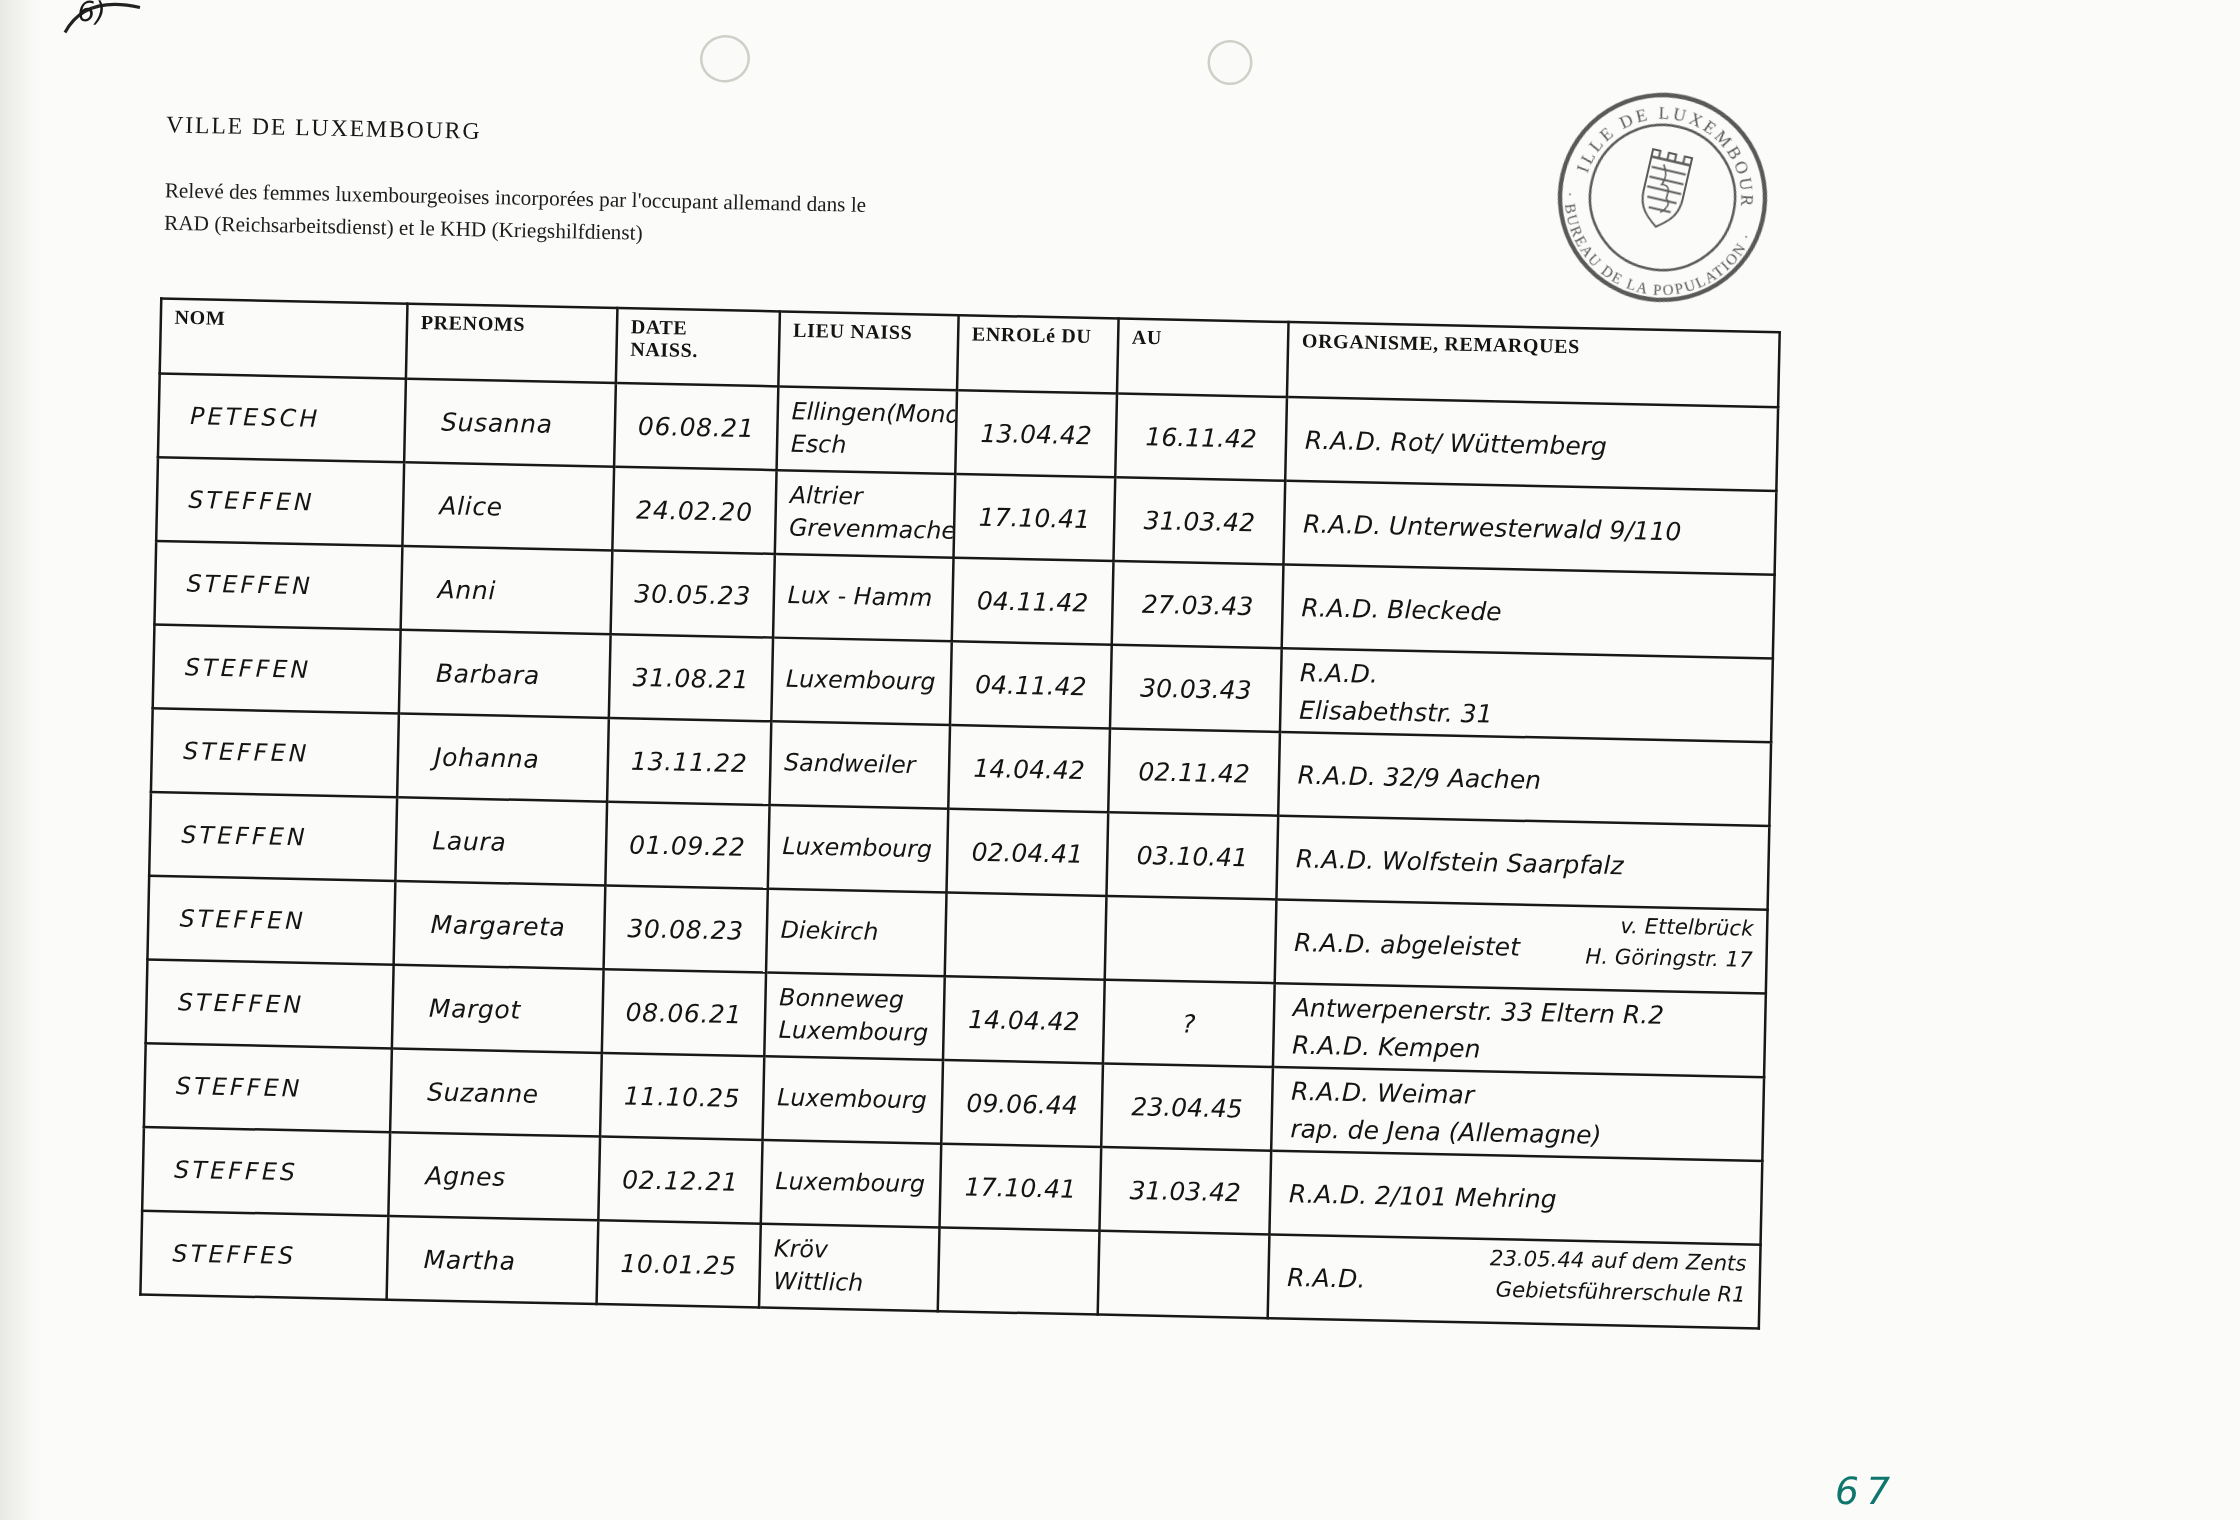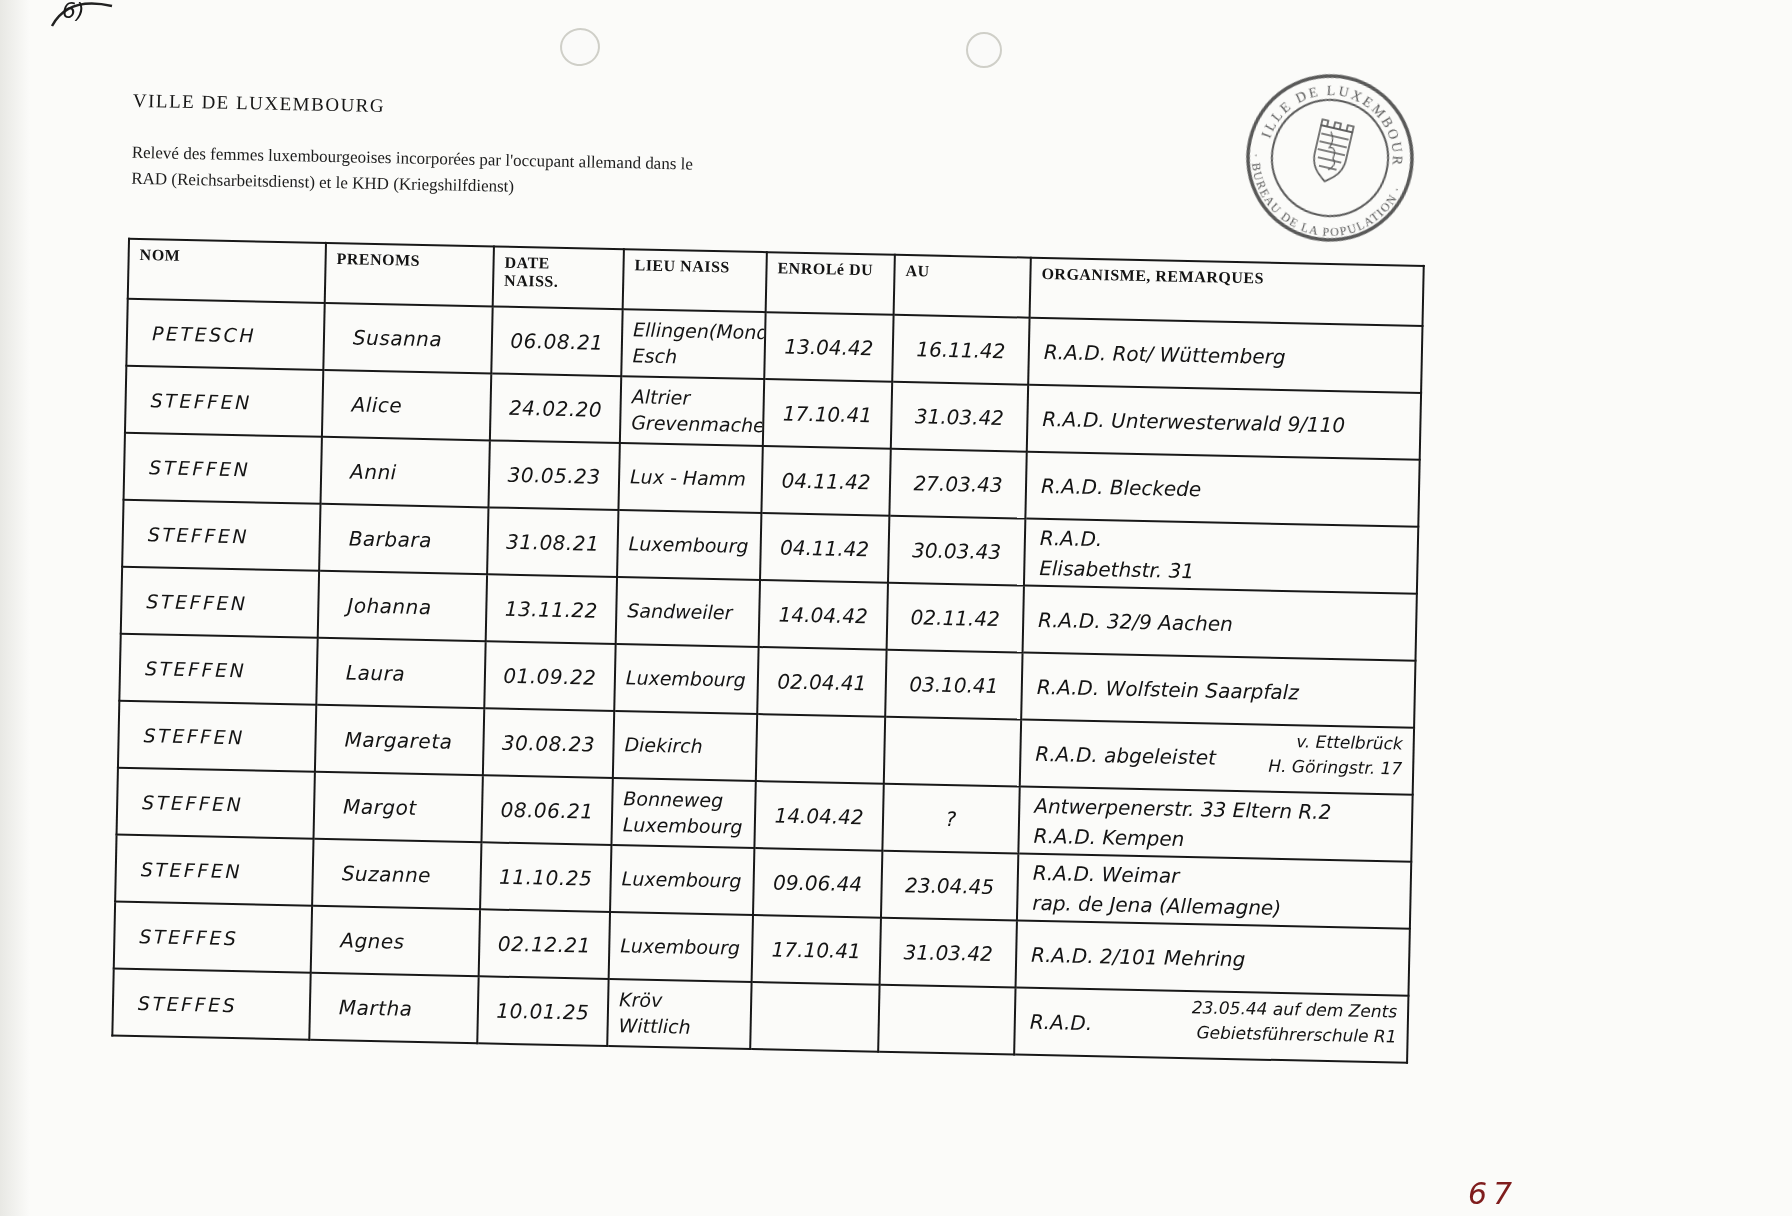--- a/index.html
+++ b/index.html
@@ -76,21 +76,21 @@
     text-align:right;white-space:pre-line;
   }
 
   
   .stamp{position:absolute;left:1230px;top:58px;width:200px;height:200px;
     transform:rotate(13deg);opacity:.85;}
 
   .page-number{
     position:absolute;left:1468px;top:1176px;
     font-family:"DejaVu Sans",sans-serif;font-style:italic;
-    font-size:30px;letter-spacing:6px;color:#7f1d1d;
+    font-size:30px;letter-spacing:6px;color:#0f766e;
   }
 </style>
 </head>
 <body>
 
 <div class="page">
 
   <div class="scan-edge-left"></div>
 
   <div class="punch-hole left"></div>

